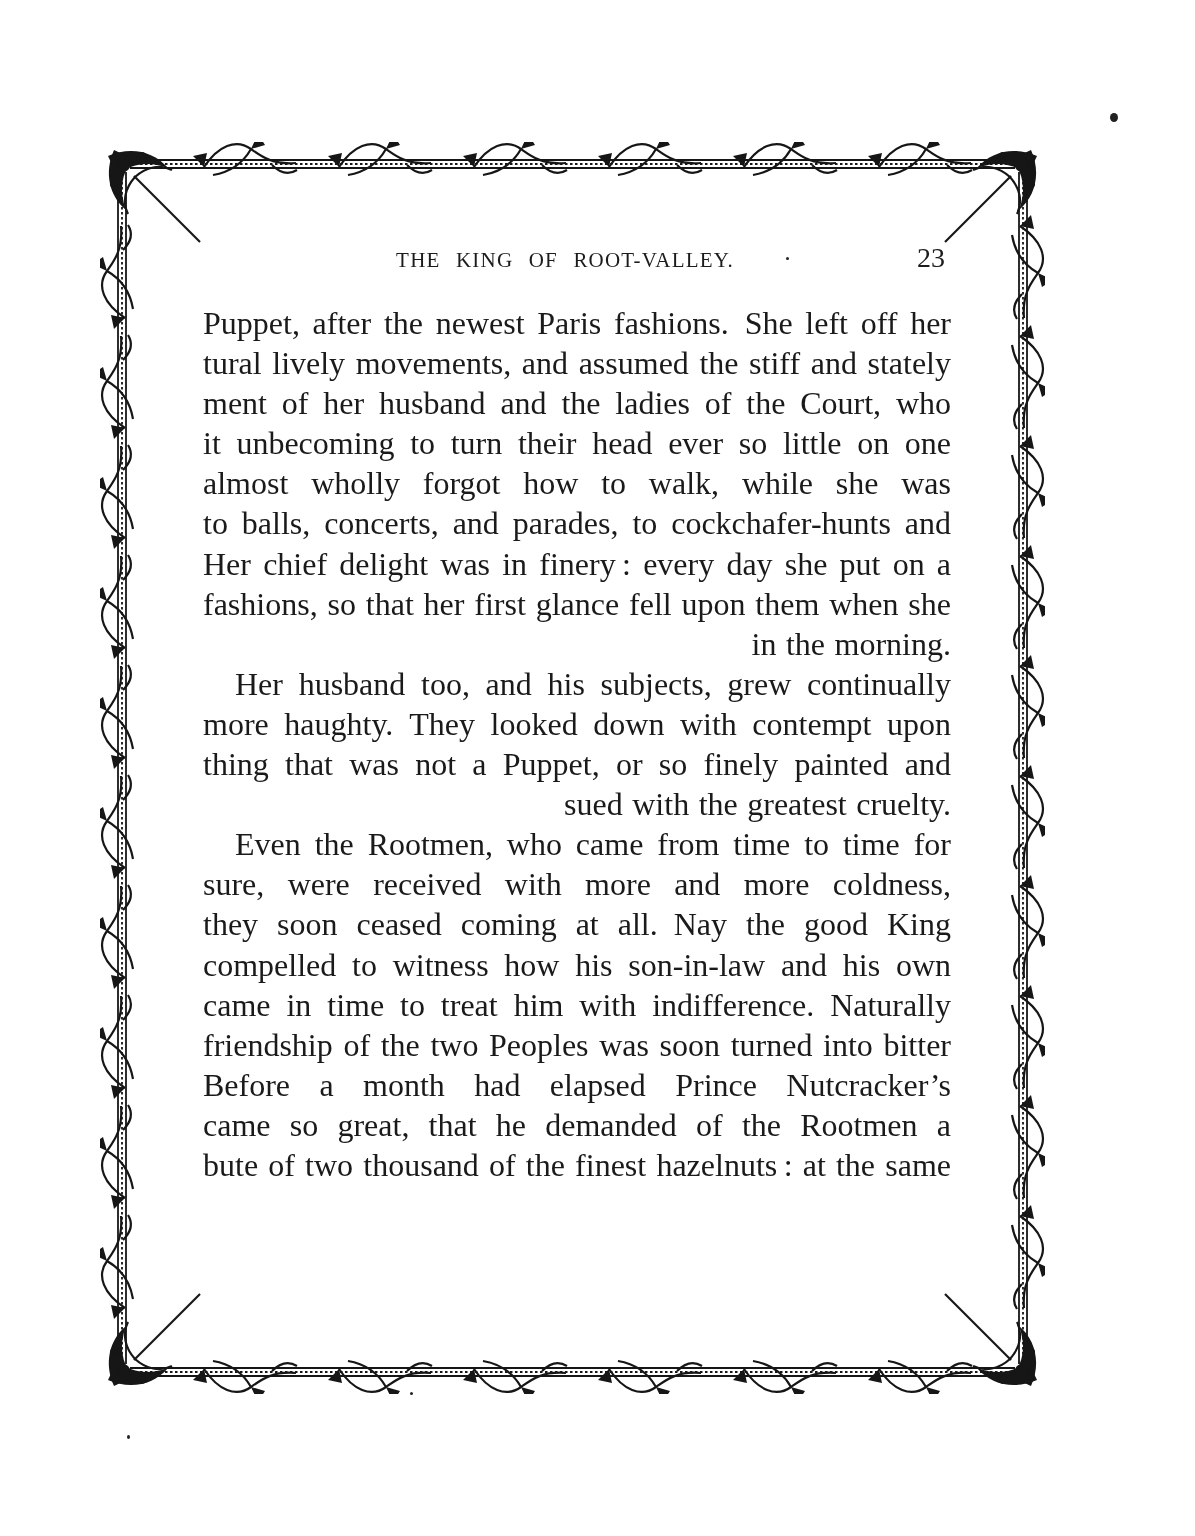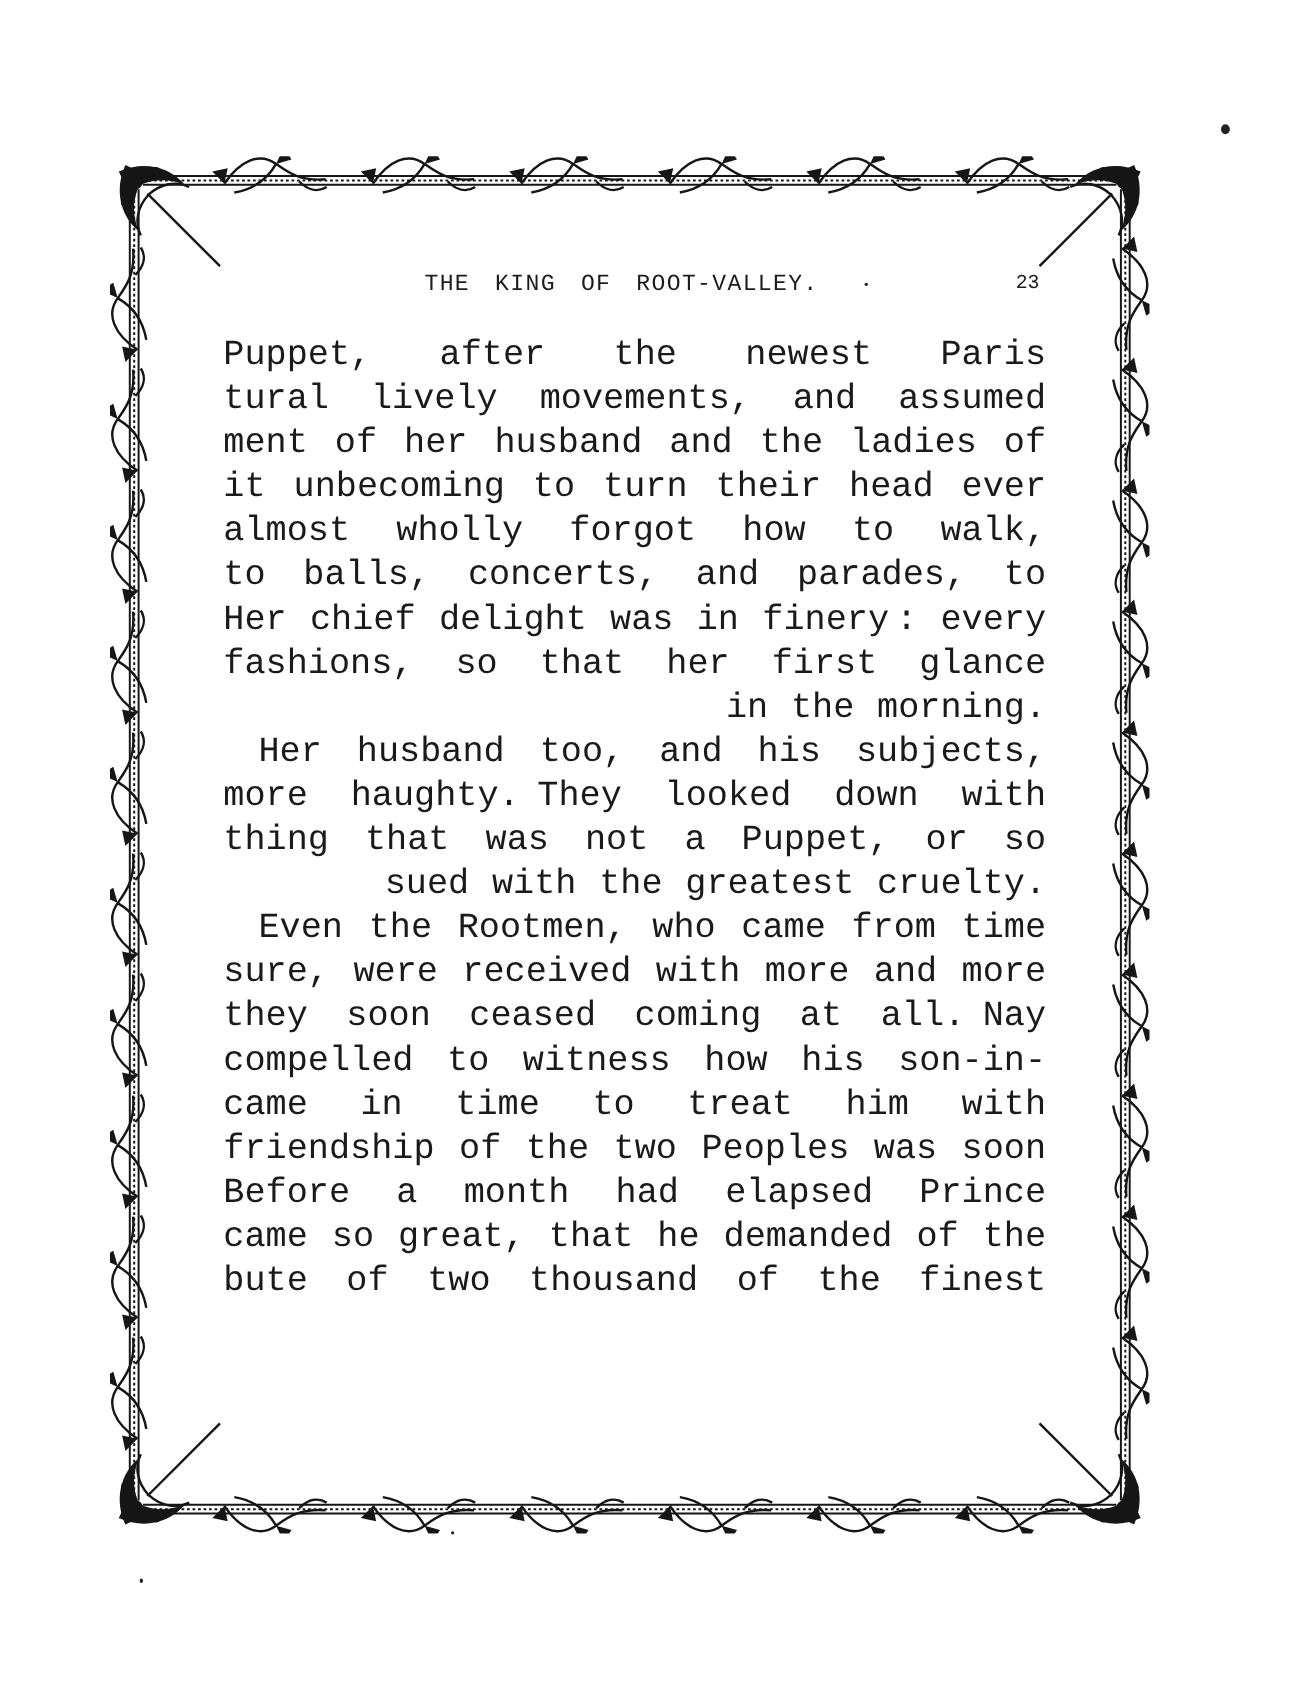--- a/index.html
+++ b/index.html
@@ -4,21 +4,21 @@
 <style>
   html, body { margin: 0; padding: 0; }
   body {
     width: 1195px; height: 1536px;
     background: #ffffff;
     font-family: "Liberation Serif", "DejaVu Serif", serif;
     color: #1a1a1a;
     position: relative;
     overflow: hidden;
   }
-  .page { position: absolute; inset: 0; background: #ffffff; font-family: Liberation Mono, monospace; }
+  .page { position: absolute; inset: 0; background: #ffffff; }
 
   .border-svg {
     position: absolute;
     left: 100px; top: 142px;
     width: 945px; height: 1252px;
   }
 
   .running-header {
     position: absolute;
     left: 203px; top: 243px;
@@ -30,21 +30,21 @@
     text-align: center;
     font-size: 21px;
     letter-spacing: 1.2px;
     word-spacing: 9px;
     color: #1c1c1c;
     transform: translateX(-12px);
   }
   .page-number {
     position: absolute;
     right: 6px; top: -2px;
-    font-size: 18px;
+    font-size: 28px;
     color: #1c1c1c;
   }
 
   .text-block {
     position: absolute;
     left: 203px; top: 303px;
     width: 748px;
   }
   .line {
     height: 40.1px;

